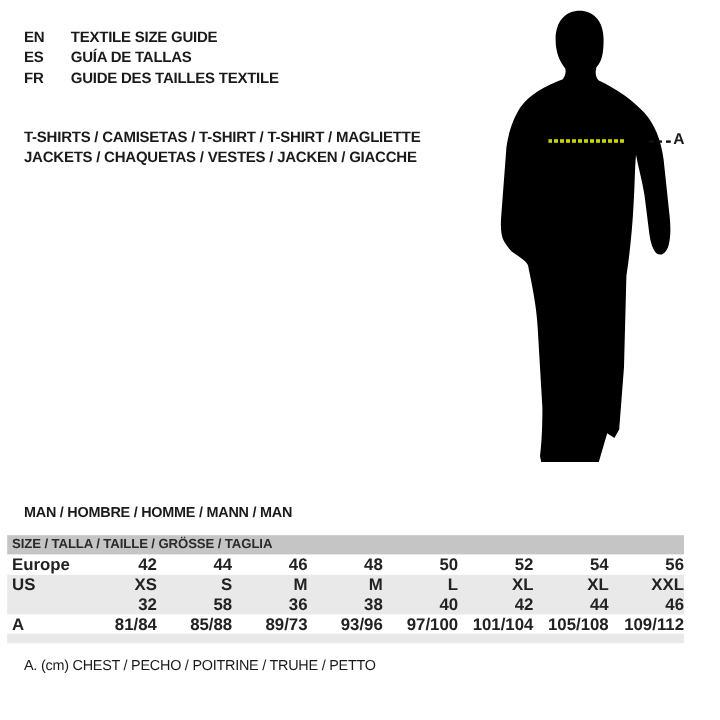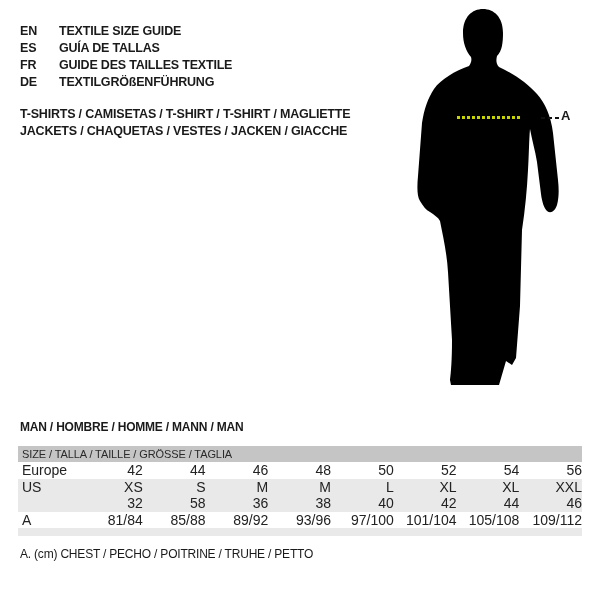--- a/index.html
+++ b/index.html
@@ -36,21 +36,21 @@
     font-size: 13px; font-weight: 600; line-height: 16px;
   }
 
   
   .section-title {
     position: absolute; left: 20px; top: 420px;
     font-size: 12px; font-weight: bold; letter-spacing: -0.2px; white-space: nowrap;
   }
 
   
-  .table { position: absolute; left: 18px; top: 446px; width: 564px; }
+  .table { position: absolute; left: 6px; top: 446px; width: 564px; font-weight: bold; }
   .thead {
     height: 16px; line-height: 16px;
     background: var(--header-bg, #c5c5c5);
     font-size: 11px; color: #2a2a2a;
     padding-left: 4px; letter-spacing: -0.1px;
   }
   .trow { display: flex; height: 16.5px; line-height: 16.5px; font-size: 14px; color: #222; }
   .trow.shaded { background: var(--shade-bg, #e9e9e9); }
   .tlabel { width: 62px; padding-left: 4px; box-sizing: border-box; }
   .tcell { flex: 1; text-align: right; }
@@ -72,24 +72,20 @@
       <span class="lang-code">EN</span>
       <span class="lang-label">TEXTILE SIZE GUIDE</span>
     </div>
     <div class="lang-row">
       <span class="lang-code">ES</span>
       <span class="lang-label">GUÍA DE TALLAS</span>
     </div>
     <div class="lang-row">
       <span class="lang-code">FR</span>
       <span class="lang-label">GUIDE DES TAILLES TEXTILE</span>
-    </div>
-    <div class="lang-row">
-      <span class="lang-code">DE</span>
-      <span class="lang-label">TEXTILGRÖßENFÜHRUNG</span>
     </div>
   </div>
 
   <div class="cat-block">
     <div class="cat-line">T-SHIRTS / CAMISETAS / T-SHIRT / T-SHIRT / MAGLIETTE</div>
     <div class="cat-line">JACKETS / CHAQUETAS / VESTES / JACKEN / GIACCHE</div>
   </div>
 
   <svg class="figure-svg" viewBox="0 0 150 380" xmlns="http://www.w3.org/2000/svg">
     <path fill="#000000" d="
@@ -168,21 +164,21 @@
           <div class="tcell">38</div>
           <div class="tcell">40</div>
           <div class="tcell">42</div>
           <div class="tcell">44</div>
           <div class="tcell">46</div>
         </div>
         <div class="trow">
           <div class="tlabel">A</div>
           <div class="tcell">81/84</div>
           <div class="tcell">85/88</div>
-          <div class="tcell">89/92</div>
+          <div class="tcell">89/73</div>
           <div class="tcell">93/96</div>
           <div class="tcell">97/100</div>
           <div class="tcell">101/104</div>
           <div class="tcell">105/108</div>
           <div class="tcell">109/112</div>
         </div>
       </div>
     <div class="tstrip"></div>
   </div>
 

